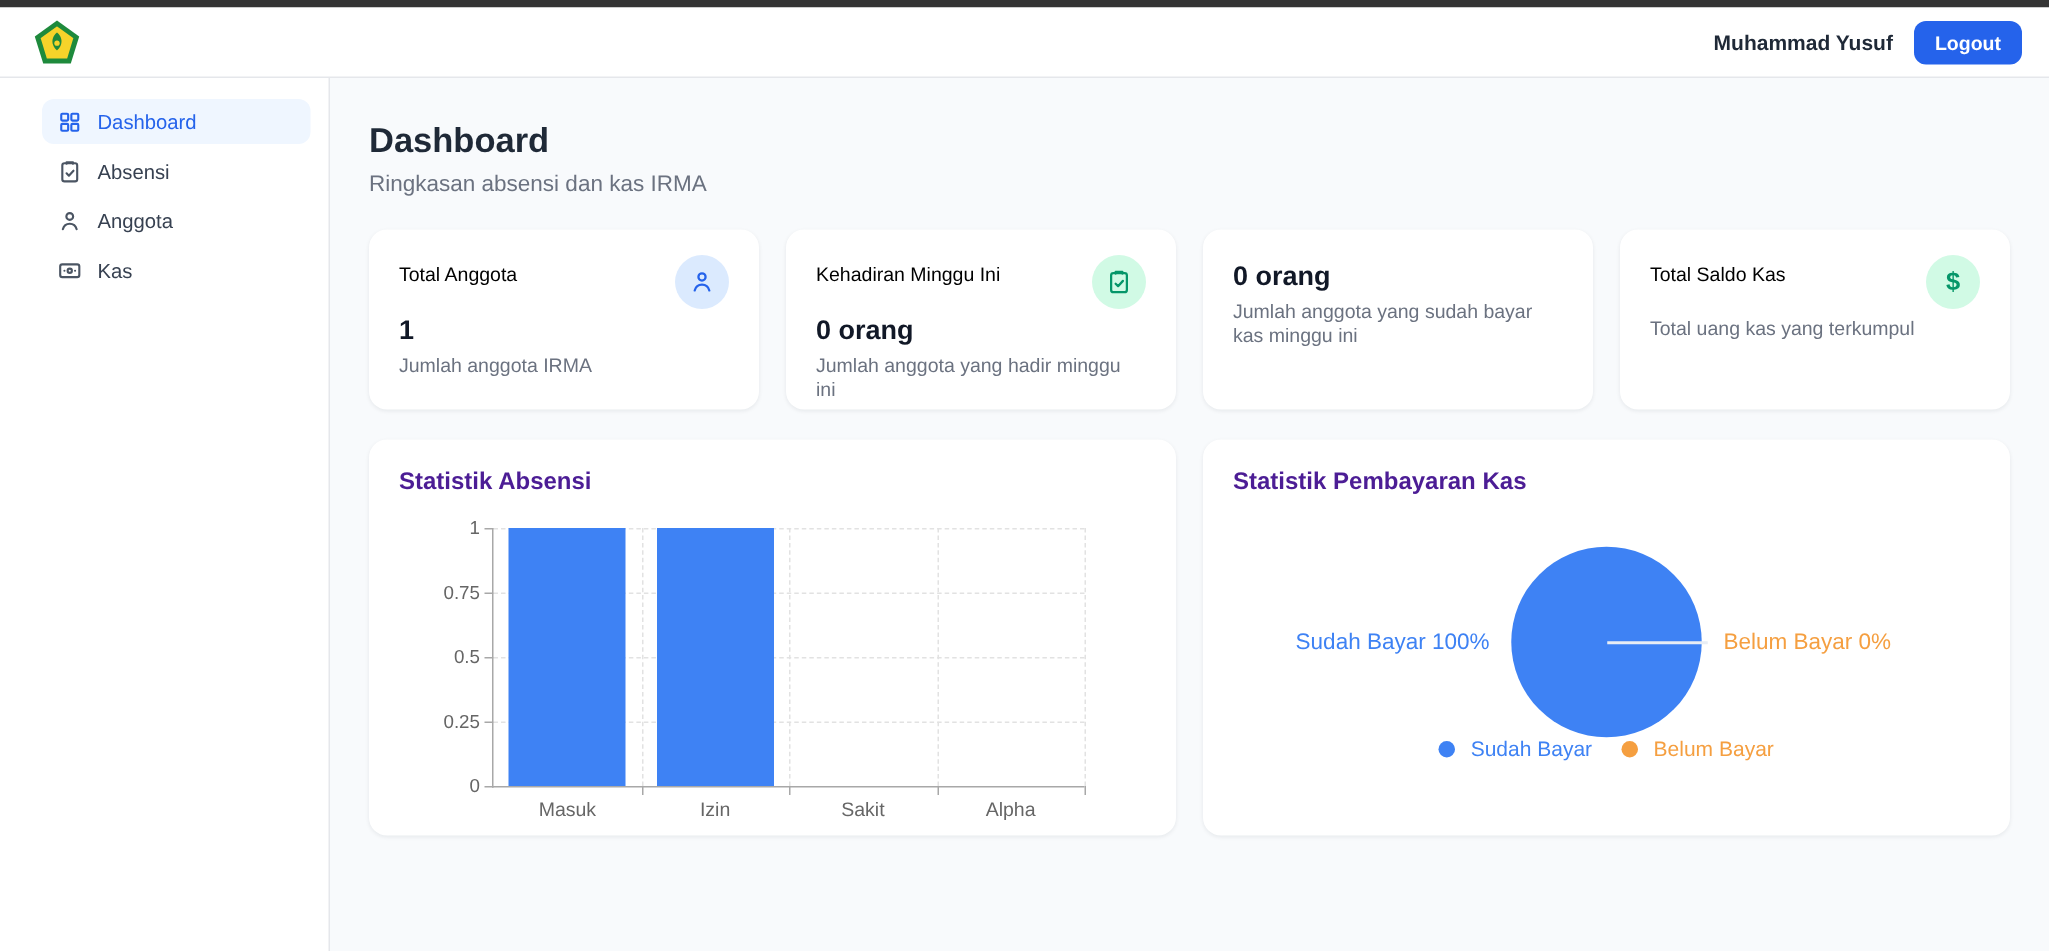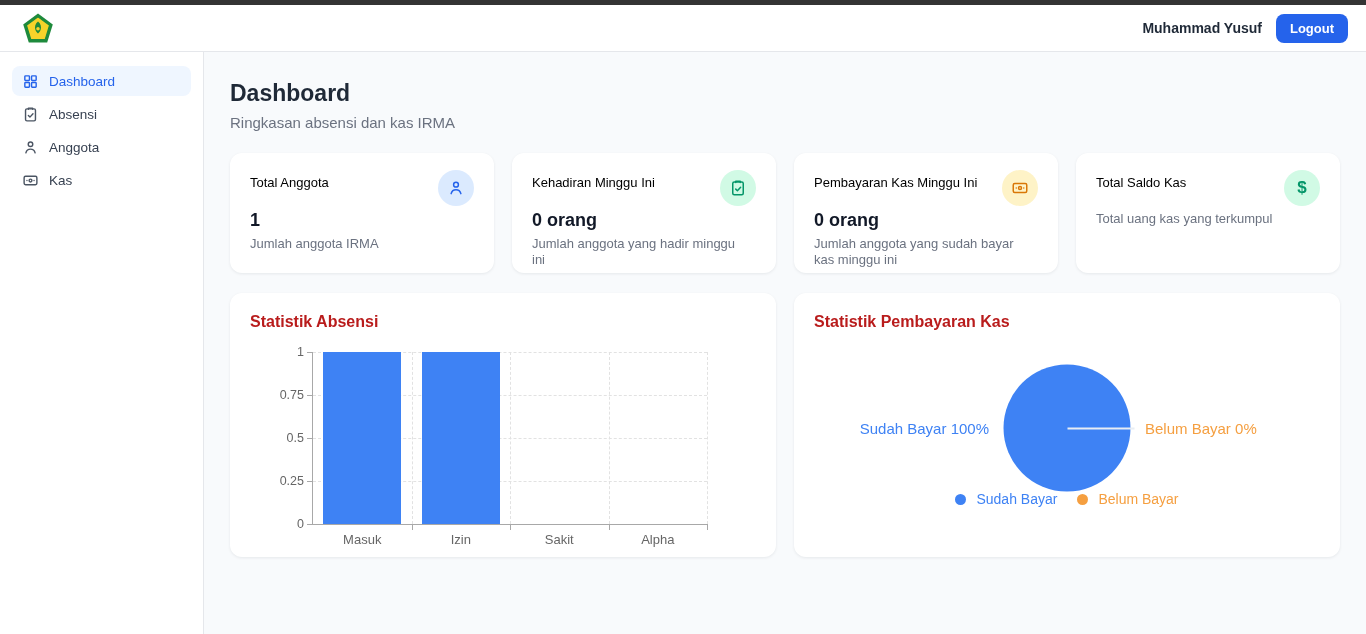--- a/index.html
+++ b/index.html
@@ -12,21 +12,21 @@
   .navbar { height:47px; background:#fff; border-bottom:1px solid #e5e7eb;
     display:flex; align-items:center; padding:0 18px; }
   .logo { width:32px; height:32px; margin-left:4px; }
   .nav-right { margin-left:auto; display:flex; align-items:center; gap:14px; }
   .user-name { font-size:14px; font-weight:700; color:#1f2937; }
   .logout-btn { background:#2563eb; color:#fff; border:none; border-radius:8px;
     font-size:13px; font-weight:700; padding:7px 14px; cursor:pointer;
     font-family:inherit; }
 
   
-  .content-row { display:flex; height:582px; }
+  .content-row { display:flex; height:582px;margin-left:16px; }
   .sidebar { width:204px; background:#fff; border-right:1px solid #e5e7eb;
     padding:14px 12px; flex-shrink:0; }
   .side-item { height:30px; display:flex; align-items:center; gap:10px;
     padding:0 10px; border-radius:8px; margin-bottom:3px; font-size:13.5px;
     color:#374151; cursor:pointer; }
   .side-item svg { width:17px; height:17px; stroke:#4b5563; }
   .side-item.active { background:#eff6ff; color:#2563eb; }
   .side-item.active svg { stroke:#2563eb; }
 
   .main { flex:1; background:#f8fafc; padding:28px 26px; overflow:hidden; }
@@ -46,21 +46,21 @@
   .stat-value { font-size:18px; font-weight:700; color:#111827; margin-top:4px; }
   .stat-desc { font-size:13px; color:#6b7280; margin-top:5px; line-height:1.25;
     max-width:210px; }
   .dollar-glyph { font-size:17px; font-weight:700; }
 
   
   .charts-row { display:grid; grid-template-columns:1fr 1fr; gap:18px;
     margin-top:20px; }
   .chart-card { background:#fff; border-radius:12px; height:264px;
     box-shadow:0 1px 3px rgba(16,24,40,.08); padding:20px; position:relative; }
-  .chart-title { font-size:16px; font-weight:700; color:#b91c1c; }
+  .chart-title { font-size:16px; font-weight:700; color:#4c1d95; }
 
   
   .bar-chart { position:relative; margin:21px 0 0 62px; width:395px; height:173px;
     border-left:1px solid #a8a8a8; border-bottom:1px solid #a8a8a8; }
   .hgrid { position:absolute; left:0; right:0; border-top:1px dashed #e2e2e2; }
   .vgrid { position:absolute; top:0; bottom:0; border-left:1px dashed #e2e2e2; }
   .ytick-label { position:absolute; left:-9px; transform:translate(-100%,-50%);
     font-size:12.5px; color:#666; }
   .ytick-mark { position:absolute; left:-6px; width:6px; border-top:1px solid #a8a8a8; }
   .xtick-mark { position:absolute; top:100%; height:6px; border-left:1px solid #a8a8a8; }
@@ -165,30 +165,20 @@
                 <path d="M9 4.5V3h6v1.5"></path>
                 <path d="M9 13.5l2.2 2.2L15.5 11"></path>
             </svg>
           </span>
         </div>
         <div class="stat-value">0 orang</div>
         <div class="stat-desc">Jumlah anggota yang hadir minggu ini</div>
       </div>
 
       <div class="stat-card">
-        <div class="stat-top">
-          <span class="stat-label">Pembayaran Kas Minggu Ini</span>
-          <span class="stat-icon" style="background: rgb(254, 243, 199); color: rgb(217, 119, 6);">
-            <svg viewBox="0 0 24 24" fill="none" stroke-width="2" stroke-linecap="round" style="stroke: rgb(217, 119, 6);">
-              <rect x="3" y="6" width="18" height="12" rx="2"></rect>
-                <circle cx="12" cy="12" r="2"></circle>
-                <path d="M7 12h.01M17 12h.01"></path>
-            </svg>
-          </span>
-        </div>
         <div class="stat-value">0 orang</div>
         <div class="stat-desc">Jumlah anggota yang sudah bayar kas minggu ini</div>
       </div>
 
       <div class="stat-card">
         <div class="stat-top">
           <span class="stat-label">Total Saldo Kas</span>
           <span class="stat-icon" style="background: rgb(209, 250, 229); color: rgb(5, 150, 105);">
             <span class="dollar-glyph">$</span>
           </span>

